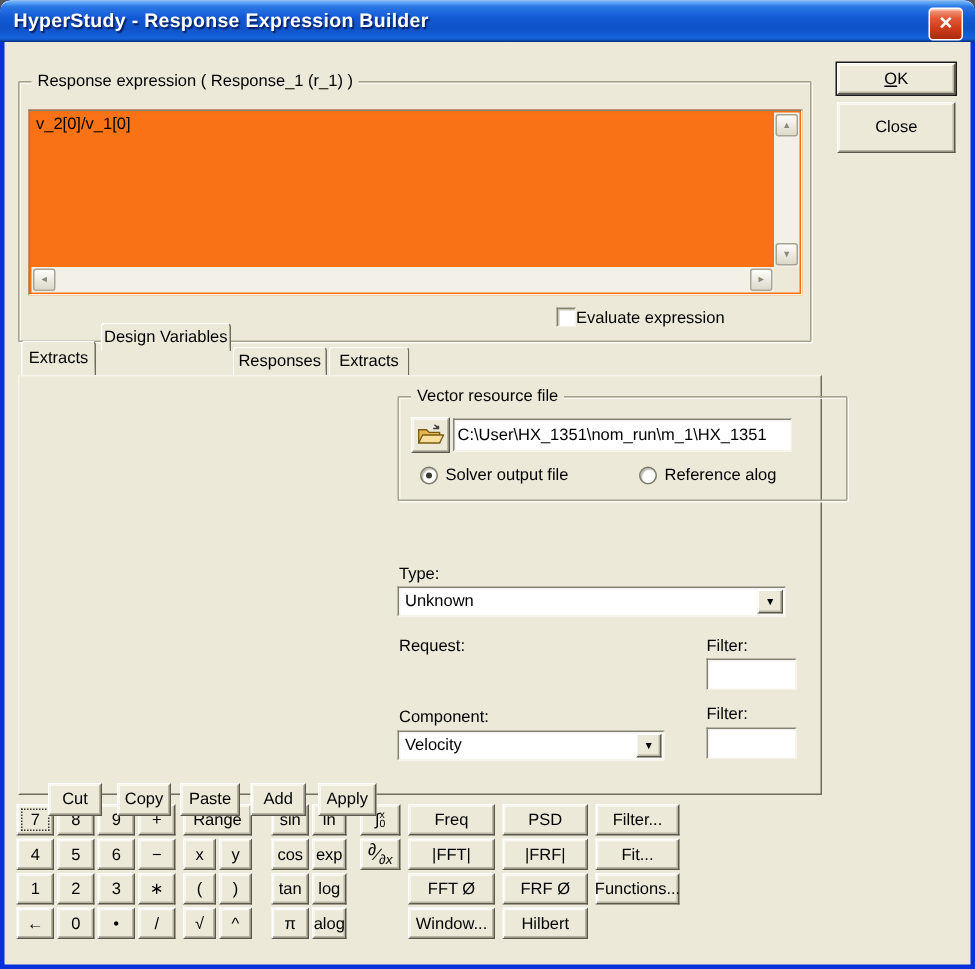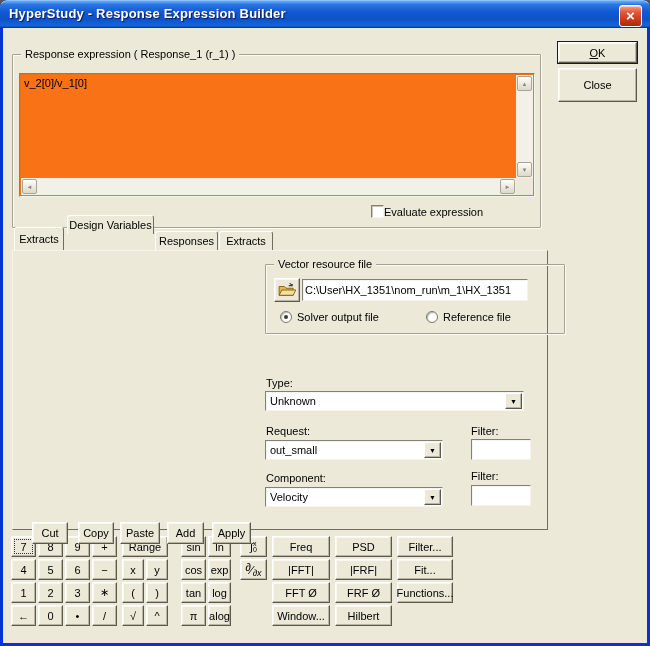--- a/index.html
+++ b/index.html
@@ -191,35 +191,31 @@
             <path d="M12 3 L16 3 L16 1 M16 3 L13 0" fill="none" stroke="#3b3b3b" stroke-width="1.2"></path>
           </svg>
         </div>
         <input class="sunken" id="pathField" value="C:\User\HX_1351\nom_run\m_1\HX_1351" style="">
         <div class="radiorow" id="radioSolver">
           <span class="radio on"></span>
           <span>Solver output file</span>
         </div>
         <div class="radiorow" id="radioRef">
           <span class="radio"></span>
-          <span>Reference file</span>
+          <span>Reference alog</span>
         </div>
       </div>
 
       <span class="flabel" id="typeLabel">Type:</span>
       <div class="combo sunken" id="typeCombo">
         <span class="cval">Unknown</span>
         <span class="cbtn">▼</span>
       </div>
 
       <span class="flabel" id="reqLabel">Request:</span>
-      <div class="combo sunken" id="reqCombo">
-        <span class="cval">out_small</span>
-        <span class="cbtn">▼</span>
-      </div>
       <span class="flabel" id="filtLabel1">Filter:</span>
       <input class="sunken filtinput" id="filtInput1" value="" style="">
 
       <span class="flabel" id="compLabel">Component:</span>
       <div class="combo sunken" id="compCombo">
         <span class="cval">Velocity</span>
         <span class="cbtn">▼</span>
       </div>
       <span class="flabel" id="filtLabel2">Filter:</span>
       <input class="sunken filtinput" id="filtInput2" value="" style="">

